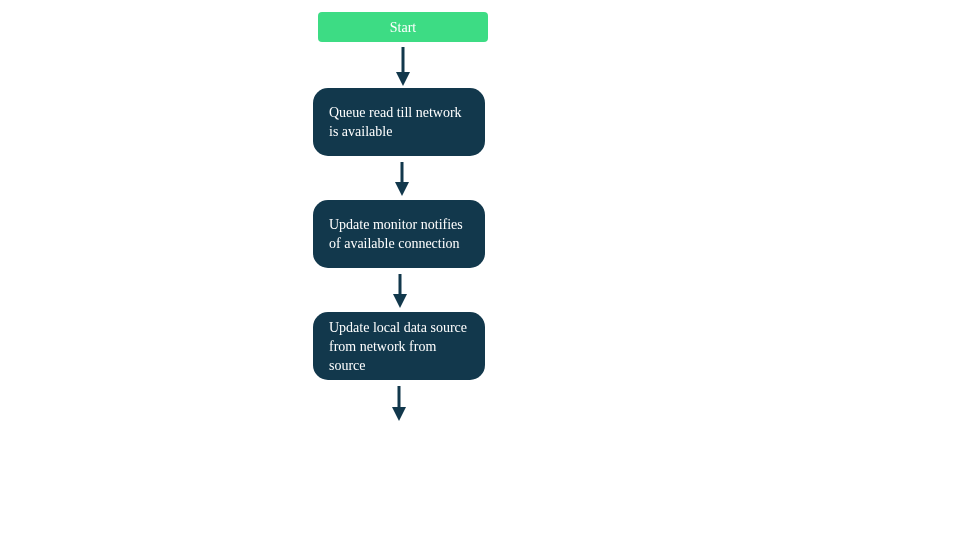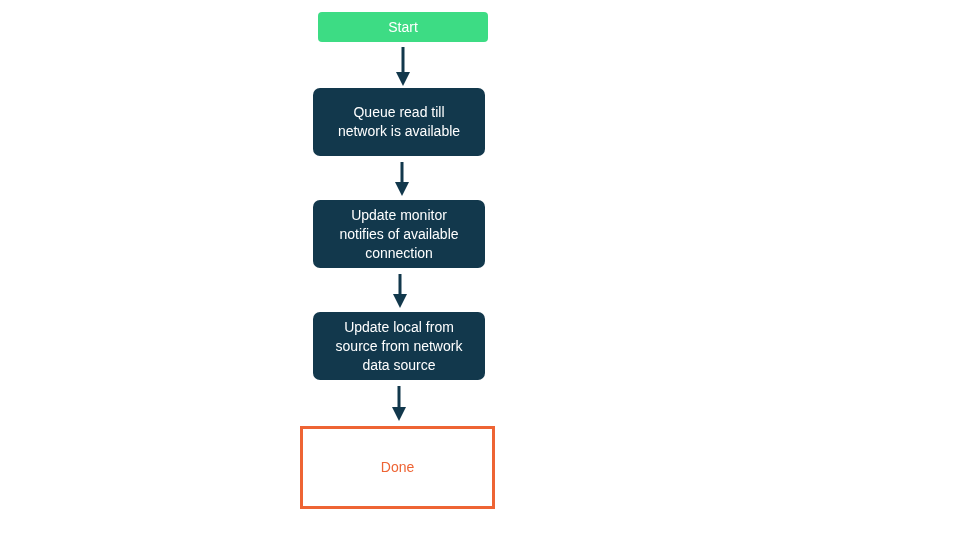--- a/index.html
+++ b/index.html
@@ -19,38 +19,39 @@
     position: relative;
     width: 960px; height: 540px;
     background: var(--background);
     overflow: hidden;
   }
   .node {
     position: absolute;
     display: flex;
     align-items: center;
     justify-content: center;
-    text-align: center;
+    text-align: left;
     font-size: 14px;
     line-height: 19px;
+    font-family: Liberation Serif, serif;
   }
   .node .label { display: block; }
   .node-start {
     left: 318px; top: 12px;
     width: 170px; height: 30px;
     background: var(--start-green);
     color: var(--node-text-light);
     border-radius: 4px;
   }
   .node-process {
     width: 172px; height: 68px;
     left: 313px;
     background: var(--process-navy);
     color: var(--node-text-light);
-    border-radius: 7px;
+    border-radius: 15px;
     padding: 0 16px;
   }
   .node-queue-read   { top: 88px; }
   .node-network-monitor { top: 200px; }
   .node-update-local { top: 312px; }
   .node-done {
     left: 300px; top: 426px;
     width: 195px; height: 83px;
     background: var(--background);
     border: 3px solid var(--done-orange);
@@ -91,25 +92,22 @@
   <div class="node node-process node-network-monitor">
     <span class="label">Update monitor notifies of available connection</span>
   </div>
 
   <svg class="arrow arrow-3" width="16" height="34" viewBox="0 0 16 34" aria-hidden="true">
     <rect x="6.5" y="0" width="3" height="22" fill="currentColor"></rect>
     <polygon points="1,20 15,20 8,34" fill="currentColor"></polygon>
   </svg>
 
   <div class="node node-process node-update-local">
-    <span class="label">Update local from source from network data source</span>
+    <span class="label">Update local data source from network from source</span>
   </div>
 
   <svg class="arrow arrow-4" width="16" height="35" viewBox="0 0 16 35" aria-hidden="true">
     <rect x="6.5" y="0" width="3" height="23" fill="currentColor"></rect>
     <polygon points="1,21 15,21 8,35" fill="currentColor"></polygon>
   </svg>
 
-  <div class="node node-done">
-    <span class="label">Done</span>
-  </div>
 
 </div>
 
 </body></html>

